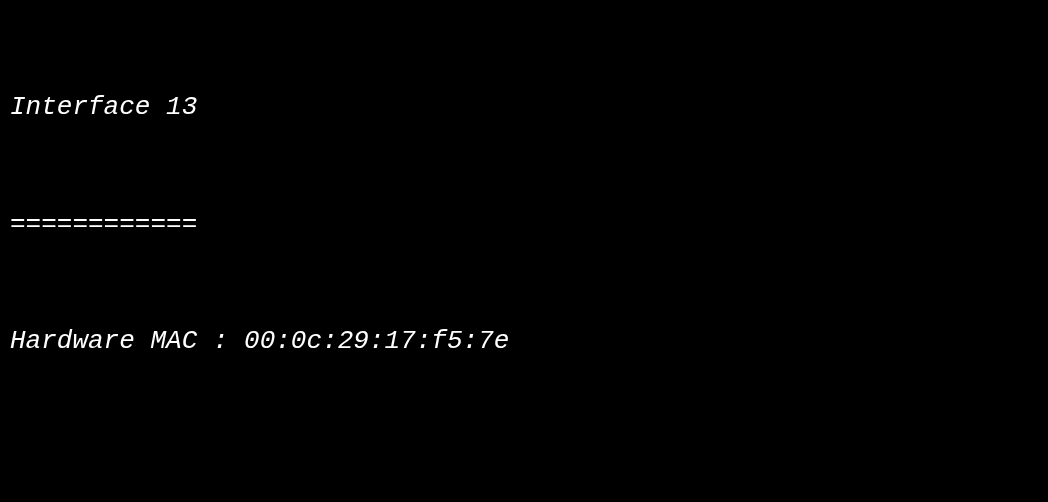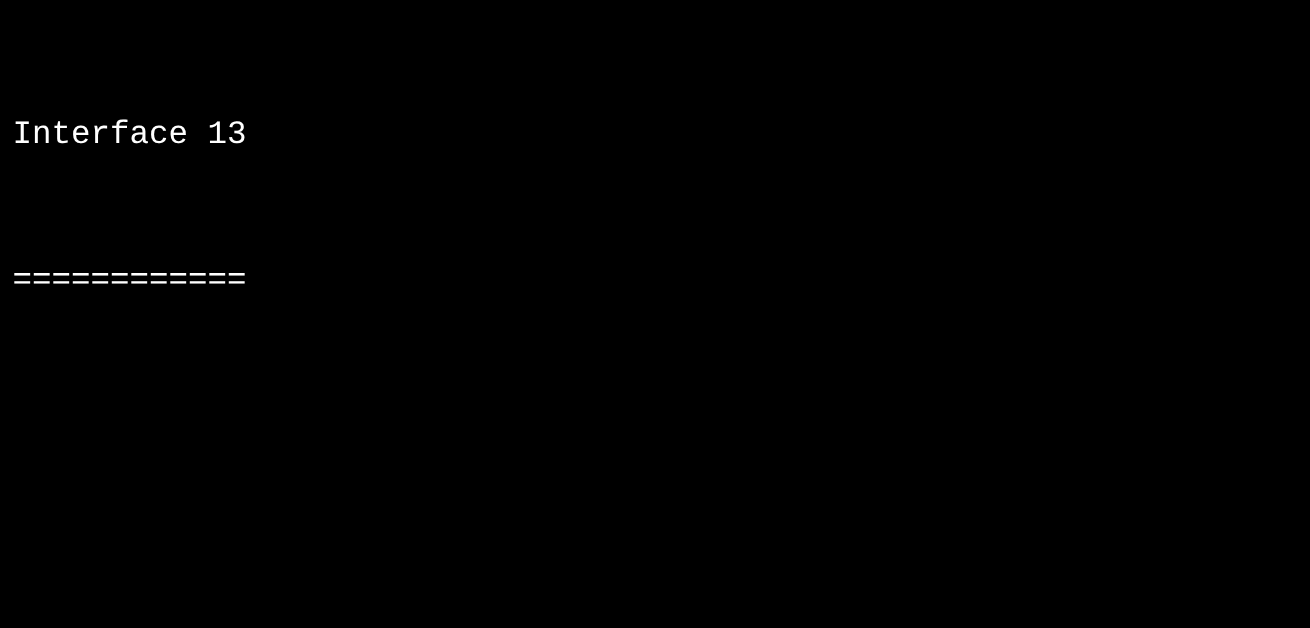--- a/index.html
+++ b/index.html
@@ -16,28 +16,30 @@
       padding: 10px 10px 0 10px;
       width: 1048px;
       height: 502px;
       overflow: hidden;
     }
     .terminal {
       white-space: pre;
     }
     .line {
       display: block;
+      font-style: italic;
     }
   </style>
 </head>
 <body>
 
 <div class="terminal">
   <span class="line">Interface 13</span>
   <span class="line">============</span>
+  <span class="line"><span>Hardware MAC : </span><span>00:0c:29:17:f5:7e</span></span>
   
   
   
   
   
   
   
   
   
 </div>

